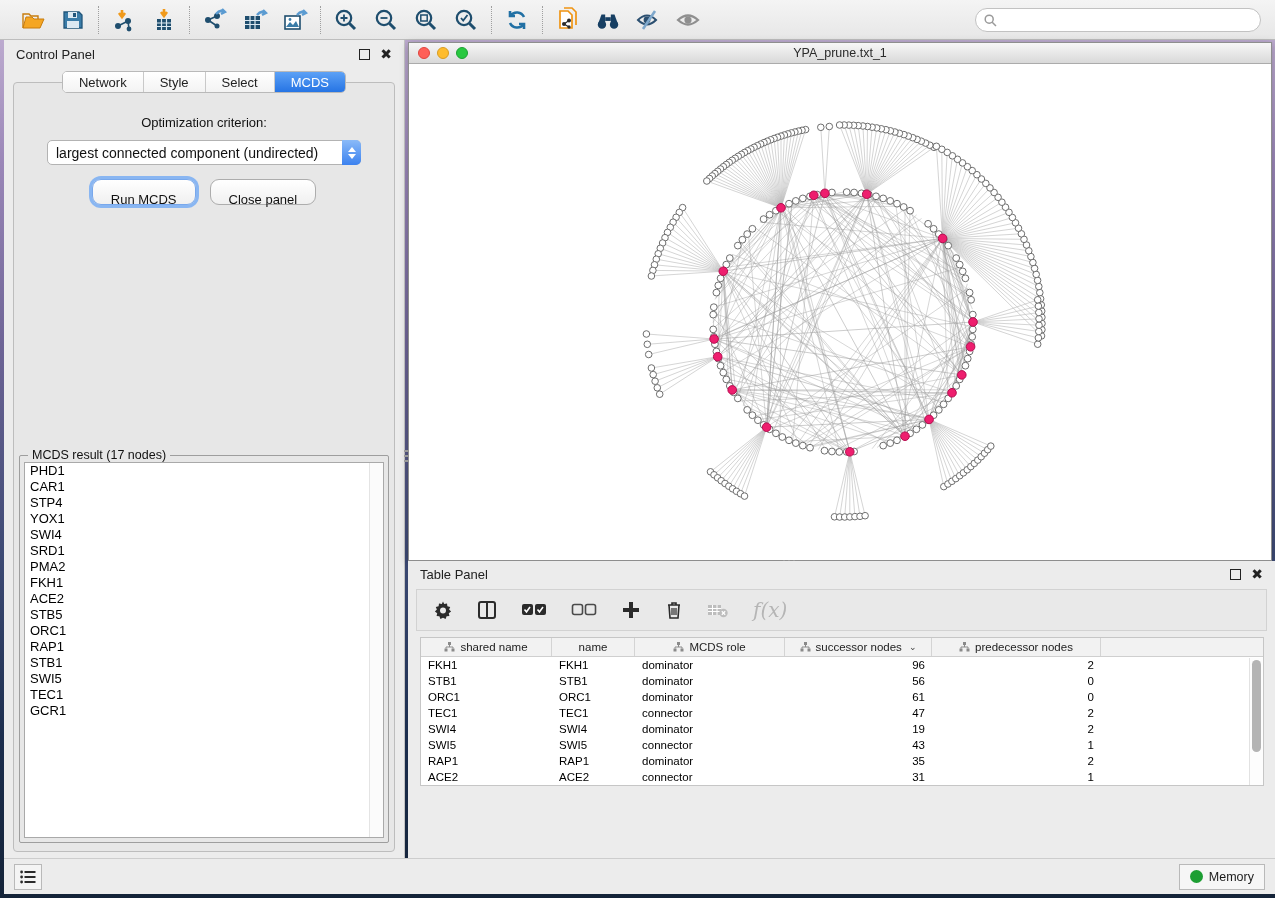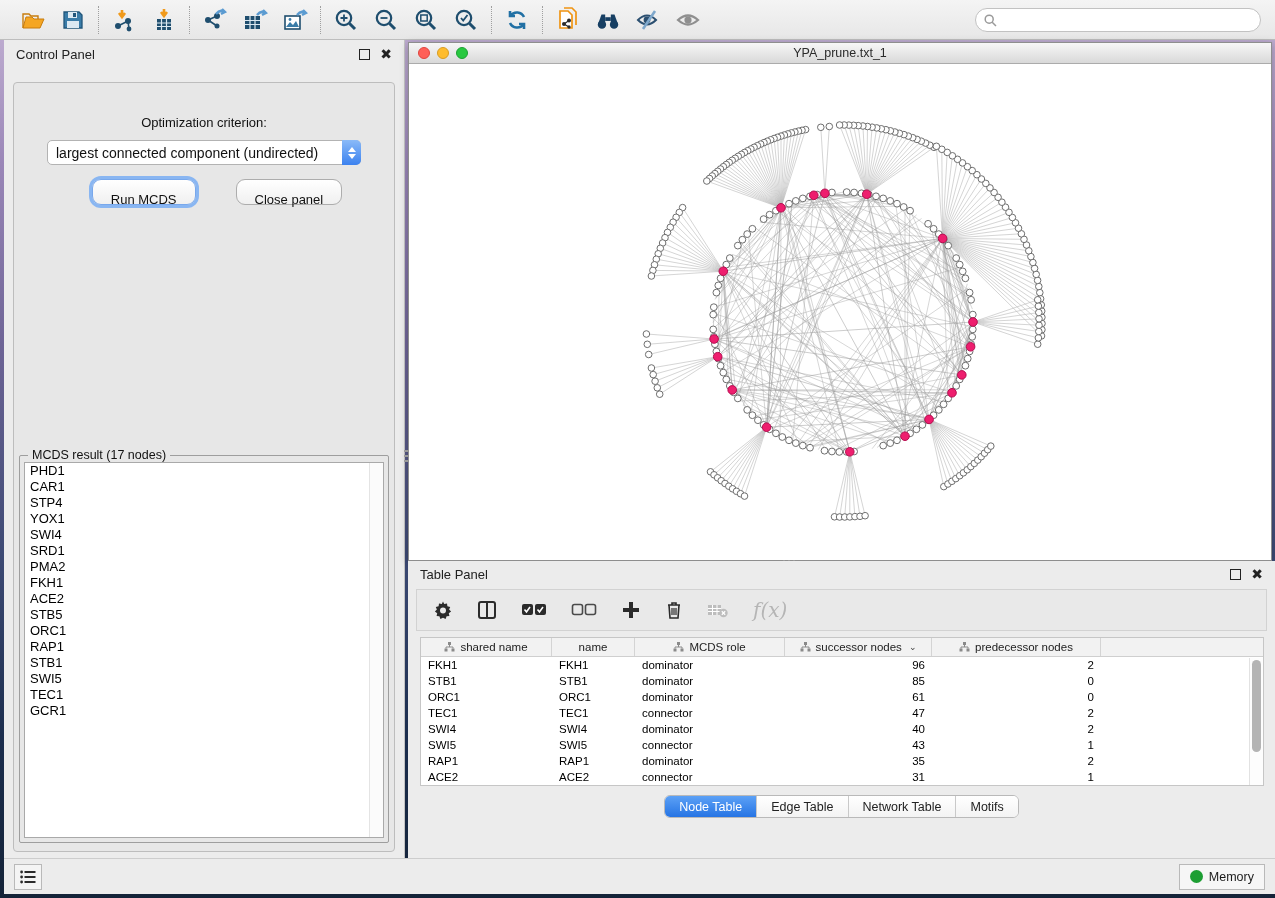--- a/index.html
+++ b/index.html
@@ -48,21 +48,21 @@
     border-radius:5px; display:flex; align-items:center; cursor:pointer; position:relative; }
   .select-value { flex:1; padding:0 8px; font-size:14px; color:#111; white-space:nowrap; }
   .select-stepper { width:19px; height:25px; margin-right:-1px; border-radius:0 5px 5px 0;
     background:linear-gradient(180deg,#8abaf8,#3c82ef); display:flex; flex-direction:column;
     align-items:center; justify-content:center; gap:2px; }
   .select-stepper .tri-up { width:0;height:0;border-left:4px solid transparent;border-right:4px solid transparent;border-bottom:5px solid #fff; }
   .select-stepper .tri-dn { width:0;height:0;border-left:4px solid transparent;border-right:4px solid transparent;border-top:5px solid #fff; }
   .btn-row { display:flex; justify-content:center; gap:14px; margin-top:14px; }
   .mac-btn { height:23px; padding:12px 18px; background:linear-gradient(180deg,#ffffff,#f0f0f0);
     border:1px solid #adadad; border-radius:9px; font-size:13px; color:#111; cursor:pointer;
-    font-family:inherit;margin-left:26px; }
+    font-family:inherit; }
   .mac-btn.focused { box-shadow:0 0 0 3px rgba(105,165,245,.75); border-color:#78a8ec; }
 
   .result-group { position:absolute; left:5px; right:5px; top:372px; bottom:8px;
     border:1px solid #9e9e9e; border-radius:2px; }
   .result-legend { position:absolute; top:-8px; left:8px; background:#e7e7e7; padding:0 4px;
     font-size:12.5px; color:#111; }
   .result-list { position:absolute; left:4px; right:4px; top:6px; bottom:4px; background:#fff;
     border:1px solid #a9a9a9; overflow:hidden; }
   .result-scroll { position:absolute; top:0; bottom:0; right:0; width:14px; background:#fbfbfb; border-left:1px solid #e4e4e4; }
   .result-item { font-size:13px; line-height:16px; padding-left:5px; color:#000; }
@@ -270,20 +270,28 @@
   </div>
 </div>
 
 <div class="control-panel">
   <div class="cp-header">
     <span class="cp-title">Control Panel</span>
     <span class="win-btns">
       <span class="float-icon"></span>
       <span class="close-icon">✖</span>
     </span>
+  </div>
+  <div class="cp-tabs">
+    <div class="seg" id="cp-seg">
+        <div class="seg-btn">Network</div>
+        <div class="seg-btn">Style</div>
+        <div class="seg-btn">Select</div>
+        <div class="seg-btn active">MCDS</div>
+      </div>
   </div>
   <div class="cp-body">
     <div class="opt-label">Optimization criterion:</div>
     <div class="select-box">
       <span class="select-value">largest connected component (undirected)</span>
       <span class="select-stepper">
         <span class="tri-up"></span>
           <span class="tri-dn"></span>
       </span>
     </div>
@@ -1076,42 +1084,42 @@
           <div class="tbl-cell" style="width: 131px;">FKH1</div>
           <div class="tbl-cell" style="width: 83px;">FKH1</div>
           <div class="tbl-cell" style="width: 150px;">dominator</div>
           <div class="tbl-cell num" style="width: 147px;">96</div>
           <div class="tbl-cell num" style="width: 169px;">2</div>
         </div>
         <div class="tbl-row">
           <div class="tbl-cell" style="width: 131px;">STB1</div>
           <div class="tbl-cell" style="width: 83px;">STB1</div>
           <div class="tbl-cell" style="width: 150px;">dominator</div>
-          <div class="tbl-cell num" style="width: 147px;">85</div>
+          <div class="tbl-cell num" style="width: 147px;">56</div>
           <div class="tbl-cell num" style="width: 169px;">0</div>
         </div>
         <div class="tbl-row">
           <div class="tbl-cell" style="width: 131px;">ORC1</div>
           <div class="tbl-cell" style="width: 83px;">ORC1</div>
           <div class="tbl-cell" style="width: 150px;">dominator</div>
           <div class="tbl-cell num" style="width: 147px;">61</div>
           <div class="tbl-cell num" style="width: 169px;">0</div>
         </div>
         <div class="tbl-row">
           <div class="tbl-cell" style="width: 131px;">TEC1</div>
           <div class="tbl-cell" style="width: 83px;">TEC1</div>
           <div class="tbl-cell" style="width: 150px;">connector</div>
           <div class="tbl-cell num" style="width: 147px;">47</div>
           <div class="tbl-cell num" style="width: 169px;">2</div>
         </div>
         <div class="tbl-row">
           <div class="tbl-cell" style="width: 131px;">SWI4</div>
           <div class="tbl-cell" style="width: 83px;">SWI4</div>
           <div class="tbl-cell" style="width: 150px;">dominator</div>
-          <div class="tbl-cell num" style="width: 147px;">40</div>
+          <div class="tbl-cell num" style="width: 147px;">19</div>
           <div class="tbl-cell num" style="width: 169px;">2</div>
         </div>
         <div class="tbl-row">
           <div class="tbl-cell" style="width: 131px;">SWI5</div>
           <div class="tbl-cell" style="width: 83px;">SWI5</div>
           <div class="tbl-cell" style="width: 150px;">connector</div>
           <div class="tbl-cell num" style="width: 147px;">43</div>
           <div class="tbl-cell num" style="width: 169px;">1</div>
         </div>
         <div class="tbl-row">
@@ -1134,28 +1142,20 @@
           <div class="tbl-cell" style="width: 150px;">connector</div>
           <div class="tbl-cell num" style="width: 147px;">29</div>
           <div class="tbl-cell num" style="width: 169px;">1</div>
         </div>
       </div>
     <div class="tbl-vscroll">
       <div class="tbl-thumb"></div>
     </div>
   </div>
 
-  <div class="tp-tabs">
-    <div class="seg" id="tp-seg">
-        <div class="seg-btn active">Node Table</div>
-        <div class="seg-btn">Edge Table</div>
-        <div class="seg-btn">Network Table</div>
-        <div class="seg-btn">Motifs</div>
-      </div>
-  </div>
 </div>
 
 <div class="status-bar">
   <span class="list-btn">
     <svg width="16" height="14" viewBox="0 0 16 14">
       <circle cx="1.6" cy="2" r="1.4" fill="#2b2b2b"></circle>
         <circle cx="1.6" cy="7" r="1.4" fill="#2b2b2b"></circle>
         <circle cx="1.6" cy="12" r="1.4" fill="#2b2b2b"></circle>
       <path d="M4.5 2 h11 M4.5 7 h11 M4.5 12 h11" stroke="#2b2b2b" stroke-width="2.2"></path>
     </svg>

